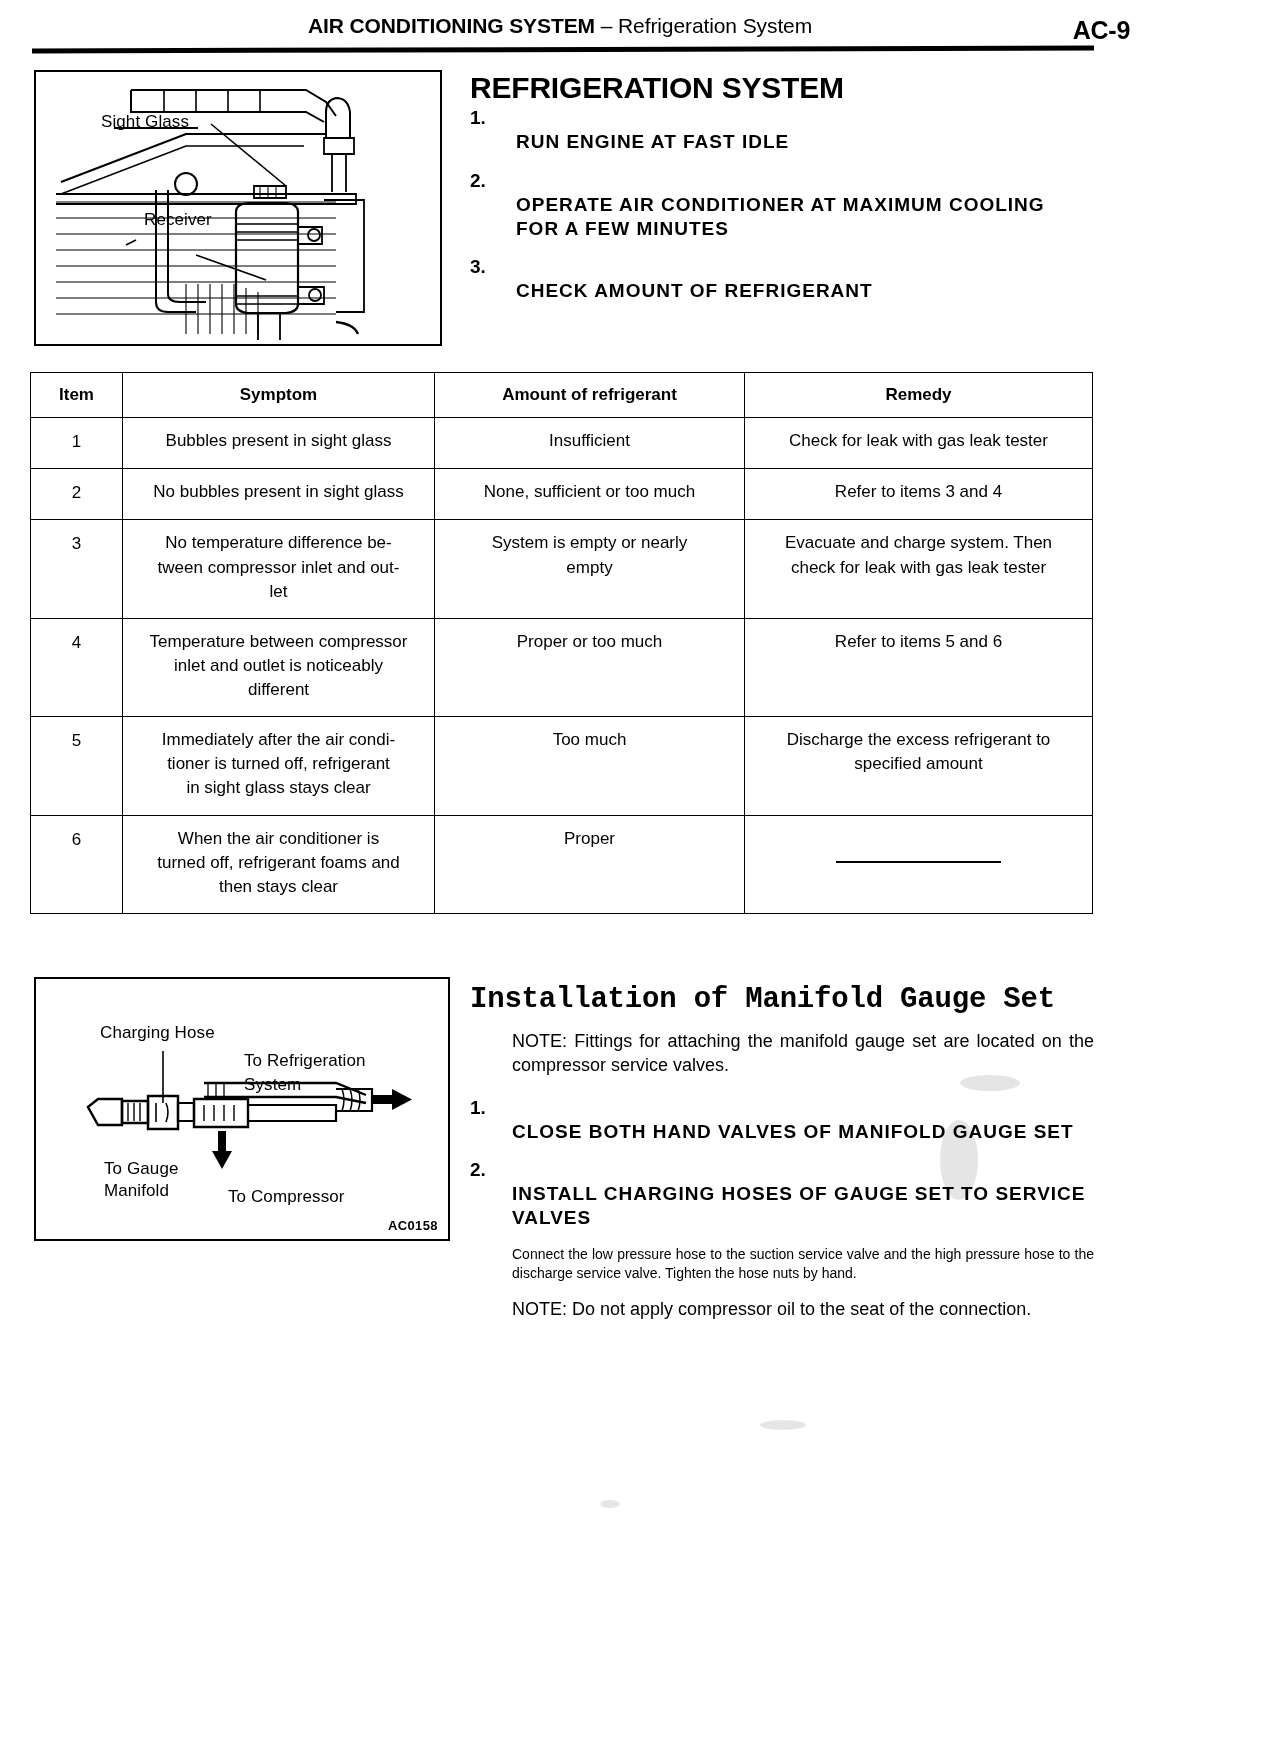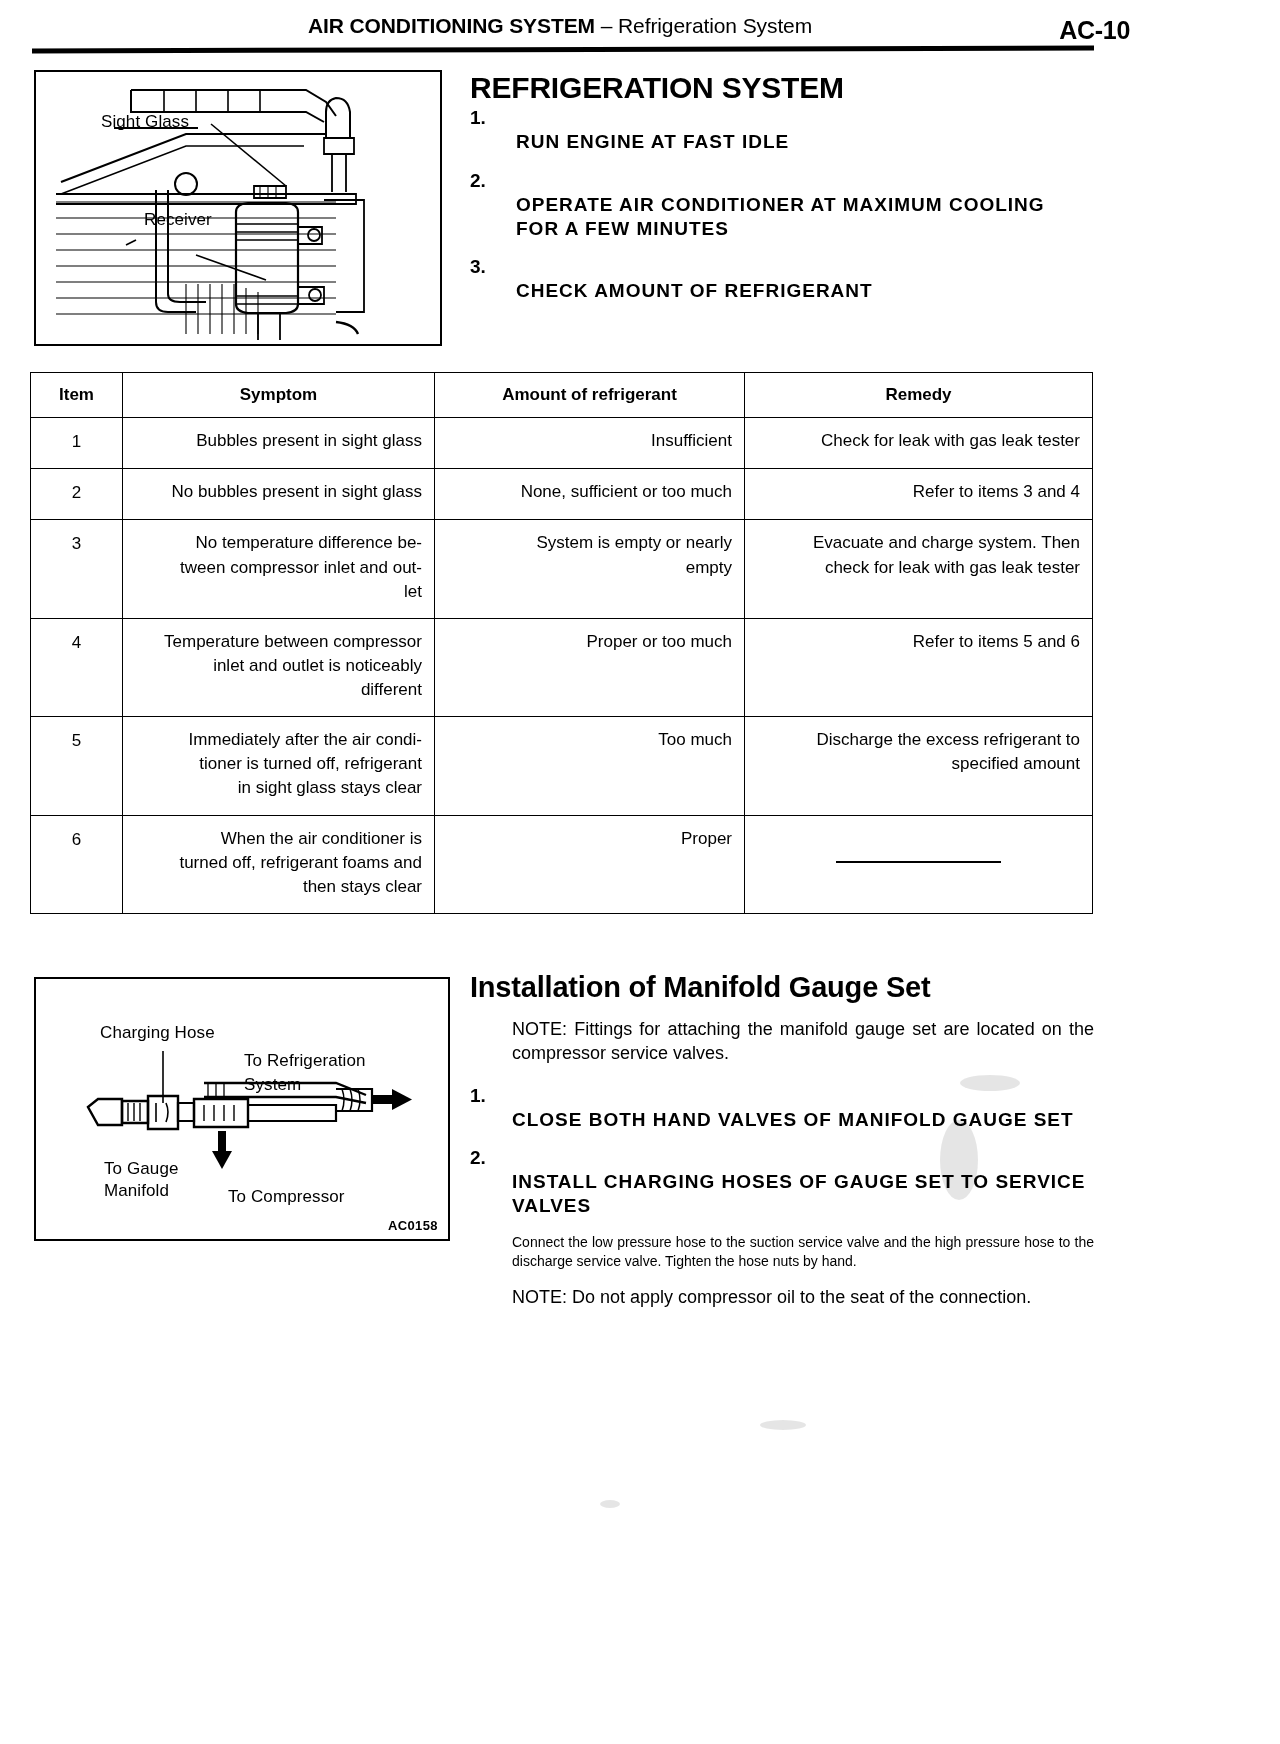--- a/index.html
+++ b/index.html
@@ -159,21 +159,21 @@
     width: 1062px;
     border-collapse: collapse;
     table-layout: fixed;
   }
   .symptom-table td, .symptom-table th {
     border: 1.5px solid #000;
     vertical-align: top;
     padding: 11px 12px 14px 12px;
     font-size: 17px;
     line-height: 1.42;
-    text-align: right;
+    text-align: center;
     font-weight: normal;
   }
   .symptom-table thead th {
     text-align: center;
     font-weight: bold;
     font-size: 17px;
     padding: 10px 6px 10px 6px;
     vertical-align: middle;
   }
   .symptom-table td.col-item {
@@ -197,21 +197,22 @@
     position: absolute;
     left: 470px;
     top: 972px;
     width: 624px;
   }
   .h2-title-b {
     font-size: 29px;
     font-weight: bold;
     letter-spacing: -0.2px;
     line-height: 1.1;
-    margin: 0 0 14px 0;
+    margin: 12px 0 14px 0;
+    font-family: Liberation Mono, monospace;
   }
   .note {
     font-size: 18px;
     line-height: 1.33;
     margin: 0 0 18px 0;
     padding-left: 42px;
     text-align: justify;
   }
   .para {
     font-size: 14px;
@@ -235,21 +236,21 @@
 </head>
 <body>
 
 <div class="page">
 
   <div class="page-header">
     <div class="header-title">
       <span class="hdr-strong">AIR CONDITIONING SYSTEM</span><span> – </span><span>Refrigeration System</span>
     </div>
   </div>
-  <div class="header-page-no">AC-10</div>
+  <div class="header-page-no">AC-9</div>
   <div class="header-rule"></div>
 
   <div class="fig-box-top">
     <svg width="400" height="268" viewBox="0 0 400 268">
       <g fill="none" stroke="#000" stroke-width="1.6">
 
         <path d="M95 18 L270 18 L290 30 L300 44" stroke-width="2"></path>
         <path d="M95 18 L95 40 L270 40 L288 50" stroke-width="2"></path>
         <path d="M128 18 L128 40 M160 18 L160 40 M192 18 L192 40 M224 18 L224 40"></path>
 

